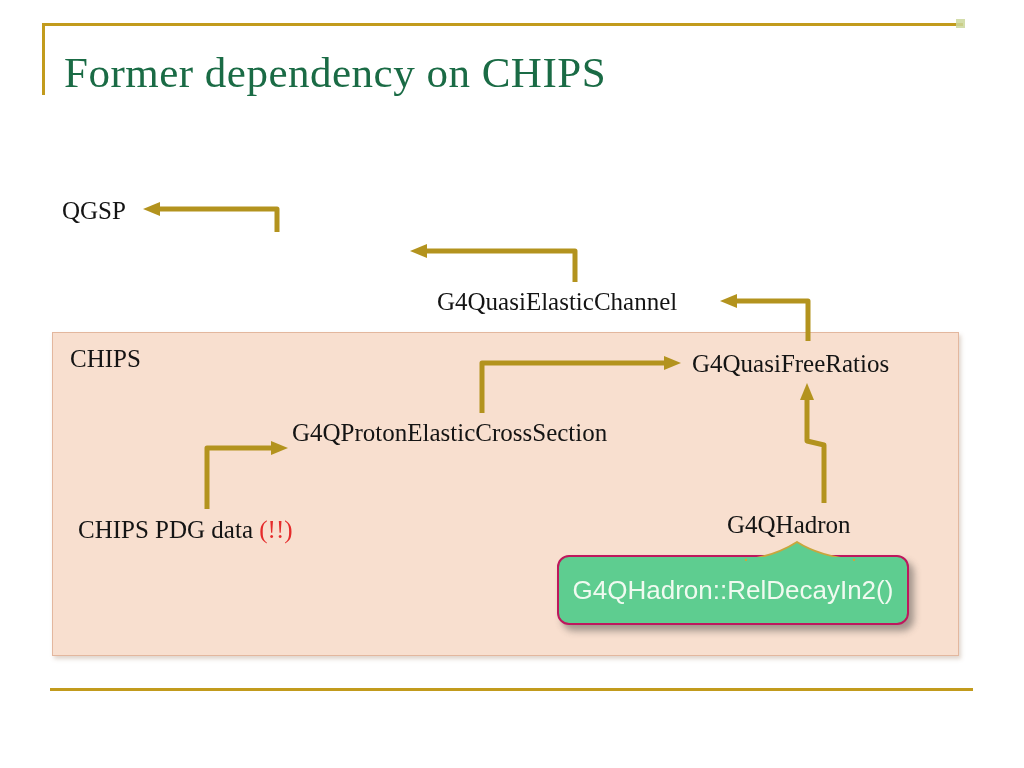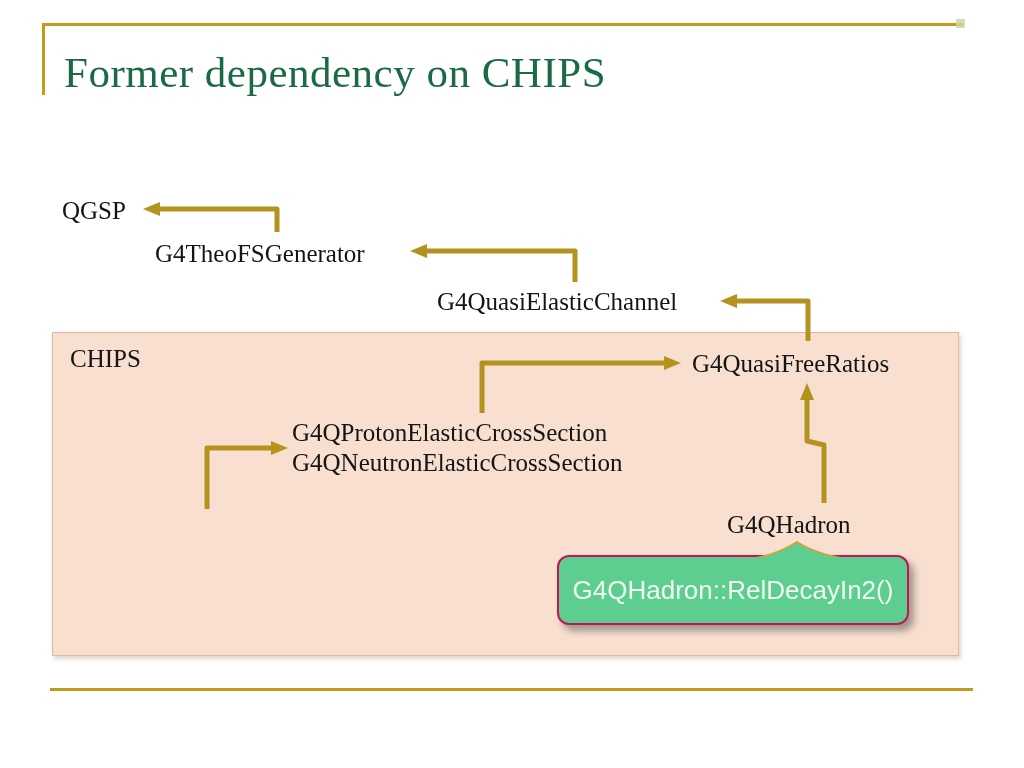--- a/index.html
+++ b/index.html
@@ -135,31 +135,30 @@
     </defs>
     <polyline points="277,232 277,209 157,209" fill="none" stroke="#B3931E" stroke-width="5" stroke-linejoin="round" marker-end="url(#ah)"></polyline>
     <polyline points="575,282 575,251 424,251" fill="none" stroke="#B3931E" stroke-width="5" stroke-linejoin="round" marker-end="url(#ah)"></polyline>
     <polyline points="808,341 808,301 734,301" fill="none" stroke="#B3931E" stroke-width="5" stroke-linejoin="round" marker-end="url(#ah)"></polyline>
     <polyline points="482,413 482,363 667,363" fill="none" stroke="#B3931E" stroke-width="5" stroke-linejoin="round" marker-end="url(#ah)"></polyline>
     <polyline points="207,509 207,448 274,448" fill="none" stroke="#B3931E" stroke-width="5" stroke-linejoin="round" marker-end="url(#ah)"></polyline>
     <polyline points="824,503 824,445 807,441 807,397" fill="none" stroke="#B3931E" stroke-width="5" stroke-linejoin="round" marker-end="url(#ah)"></polyline>
   </svg>
 
   <div class="label lbl-qgsp">QGSP</div>
-  <div class="label lbl-theo">G4TheoFSGenerator</div>
   <div class="label lbl-qec">G4QuasiElasticChannel</div>
   <div class="label lbl-chips">CHIPS</div>
   <div class="label lbl-qfr">G4QuasiFreeRatios</div>
 
   <div class="label lbl-crosssec">
     <div>G4QProtonElasticCrossSection</div>
-    <div>G4QNeutronElasticCrossSection</div>
   </div>
 
   <div class="label lbl-chips-list">
+    <div><span>CHIPS PDG data </span><span class="red-flag">(!!)</span></div>
   </div>
 
   <div class="label lbl-qhadron">G4QHadron</div>
 
   <div class="callout">
     <svg class="callout-pointer" viewBox="0 0 110 20">
       <path d="M0,20 Q30,16 52,2 Q74,16 110,20 Z" fill="#5ECD90" stroke="#C9A63E" stroke-width="2"></path>
       <rect x="2" y="17" width="106" height="4" fill="#5ECD90"></rect>
     </svg>
     <span class="callout-text">G4QHadron::RelDecayIn2()</span>

